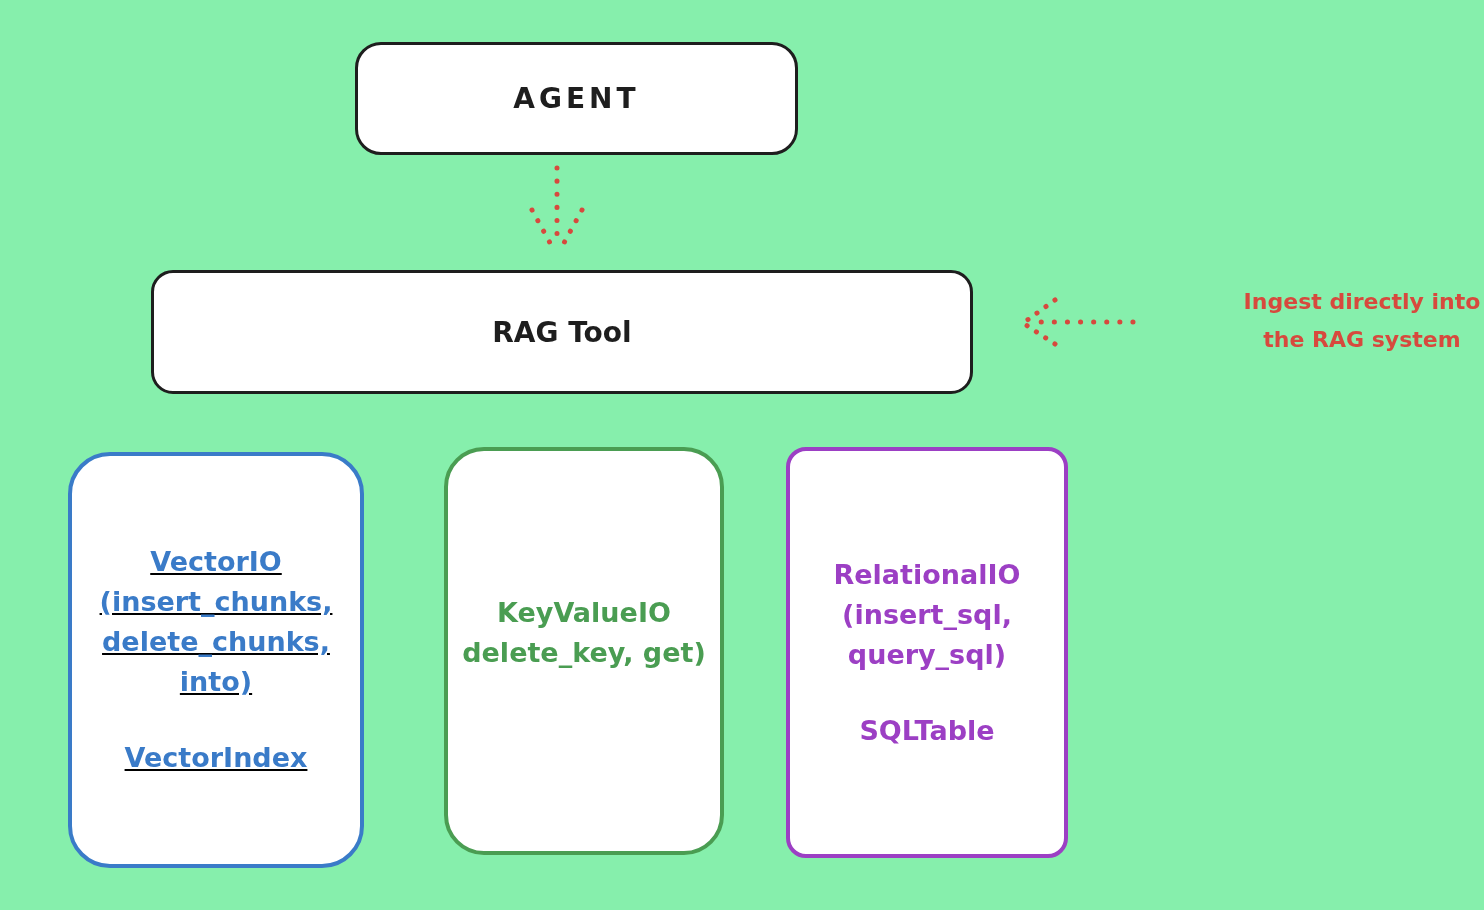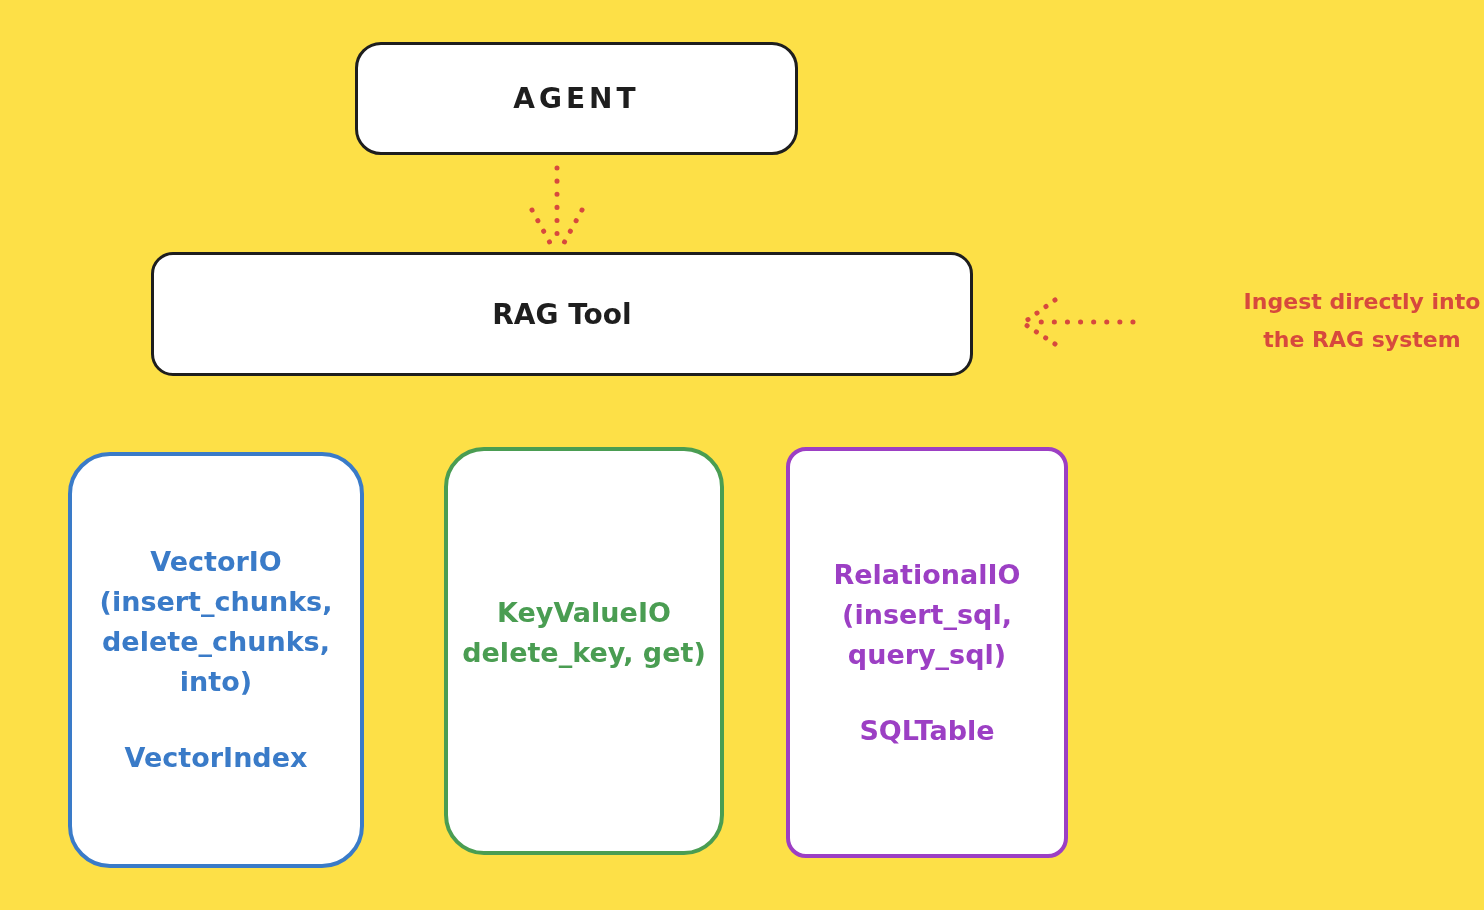--- a/index.html
+++ b/index.html
@@ -1,21 +1,21 @@
 <!DOCTYPE html>
 <html><head>
 <meta charset="utf-8">
 <style>
   * { margin: 0; padding: 0; box-sizing: border-box; }
   html, body { background: #ffffff; }
   .canvas {
     position: relative;
     width: 1484px;
     height: 910px;
-    background: #fde047;
+    background: #86efac;
     overflow: hidden;
     font-family: "DejaVu Sans", "Liberation Sans", sans-serif;
   }
   .node {
     position: absolute;
     display: flex;
     align-items: center;
     justify-content: center;
     background: #ffffff;
   }
@@ -27,21 +27,21 @@
     font-weight: 600;
     color: #1e1e1e;
   }
   .agent-box {
     left: 355px; top: 42px;
     width: 443px; height: 113px;
     border-radius: 26px;
   }
   .agent-box .node-label { letter-spacing: 4px; }
   .rag-box {
-    left: 151px; top: 252px;
+    left: 151px; top: 270px;
     width: 822px; height: 124px;
     border-radius: 22px;
   }
   .connectors {
     position: absolute;
     left: 0; top: 0;
     pointer-events: none;
   }
   .annotation {
     position: absolute;
@@ -97,21 +97,21 @@
         <line x1="1055" y1="344" x2="1026" y2="325" stroke-dasharray="0.1 11"></line>
       </g>
     </g>
   </svg>
 
   <div class="annotation" style="color: rgb(215, 73, 61);">
     <div>Ingest directly into</div>
     <div>the RAG system</div>
   </div>
 
-  <div class="backend-box backend-blue" style="border-color: rgb(58, 123, 200);">
+  <div class="backend-box backend-blue" style="border-color: rgb(58, 123, 200); text-decoration: underline;">
     <div style="color: rgb(58, 123, 200);">
       <div>VectorIO</div>
       <div>(insert_chunks,</div>
       <div>delete_chunks,</div>
       <div>into)</div>
       <div class="line-gap"></div>
       <div>VectorIndex</div>
     </div>
   </div>
 

